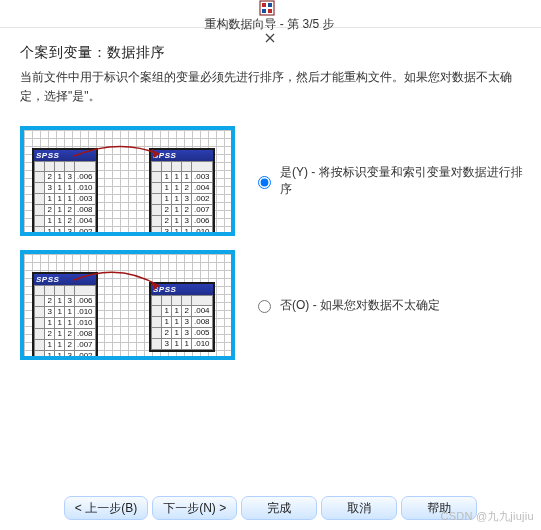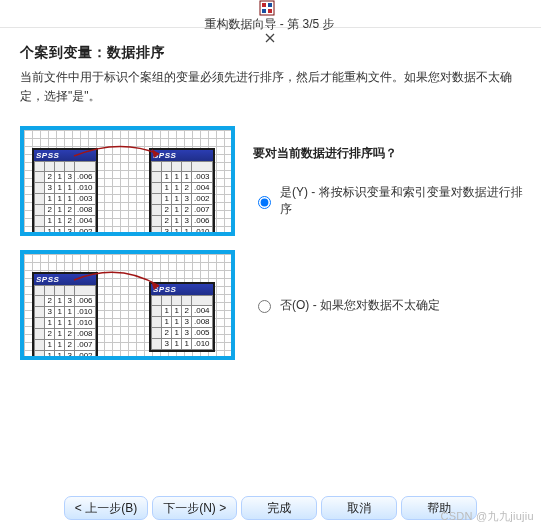--- a/index.html
+++ b/index.html
@@ -31,21 +31,21 @@
     width: 36px; height: 20px;
     display: flex; align-items: center; justify-content: center;
     color: #555;
   }
 
   .content {
     padding: 14px 16px 0 20px;
   }
   .heading {
     font-size: 14px;
-    font-weight: bold;
+    font-weight: normal;
     color: #222;
     margin: 2px 0 6px 0;
     letter-spacing: 0.5px;
   }
   .desc {
     color: #333;
     line-height: 1.6;
     margin-bottom: 20px;
   }
 
@@ -298,21 +298,20 @@
             </tbody>
         </table>
       </div>
 
       <svg class="arrow" style="left:45px; top:10px;" width="100" height="24">
         <path d="M 5 16 Q 50 -2 90 14" stroke="#a01515" stroke-width="1.6" fill="none"></path>
         <polygon points="90,14 83,9 85,18" fill="#a01515"></polygon>
       </svg>
     </div>
     <div class="option-text">
-      <div class="prompt">要对当前数据进行排序吗？</div>
       <label class="radio-row">
         <input type="radio" name="sortopt" checked="" style="">
         <span class="radio-label">是(Y) - 将按标识变量和索引变量对数据进行排序</span>
       </label>
     </div>
   </div>
 
   <div class="option-row">
     <div class="illus">
       <div class="grid-bg"></div>

